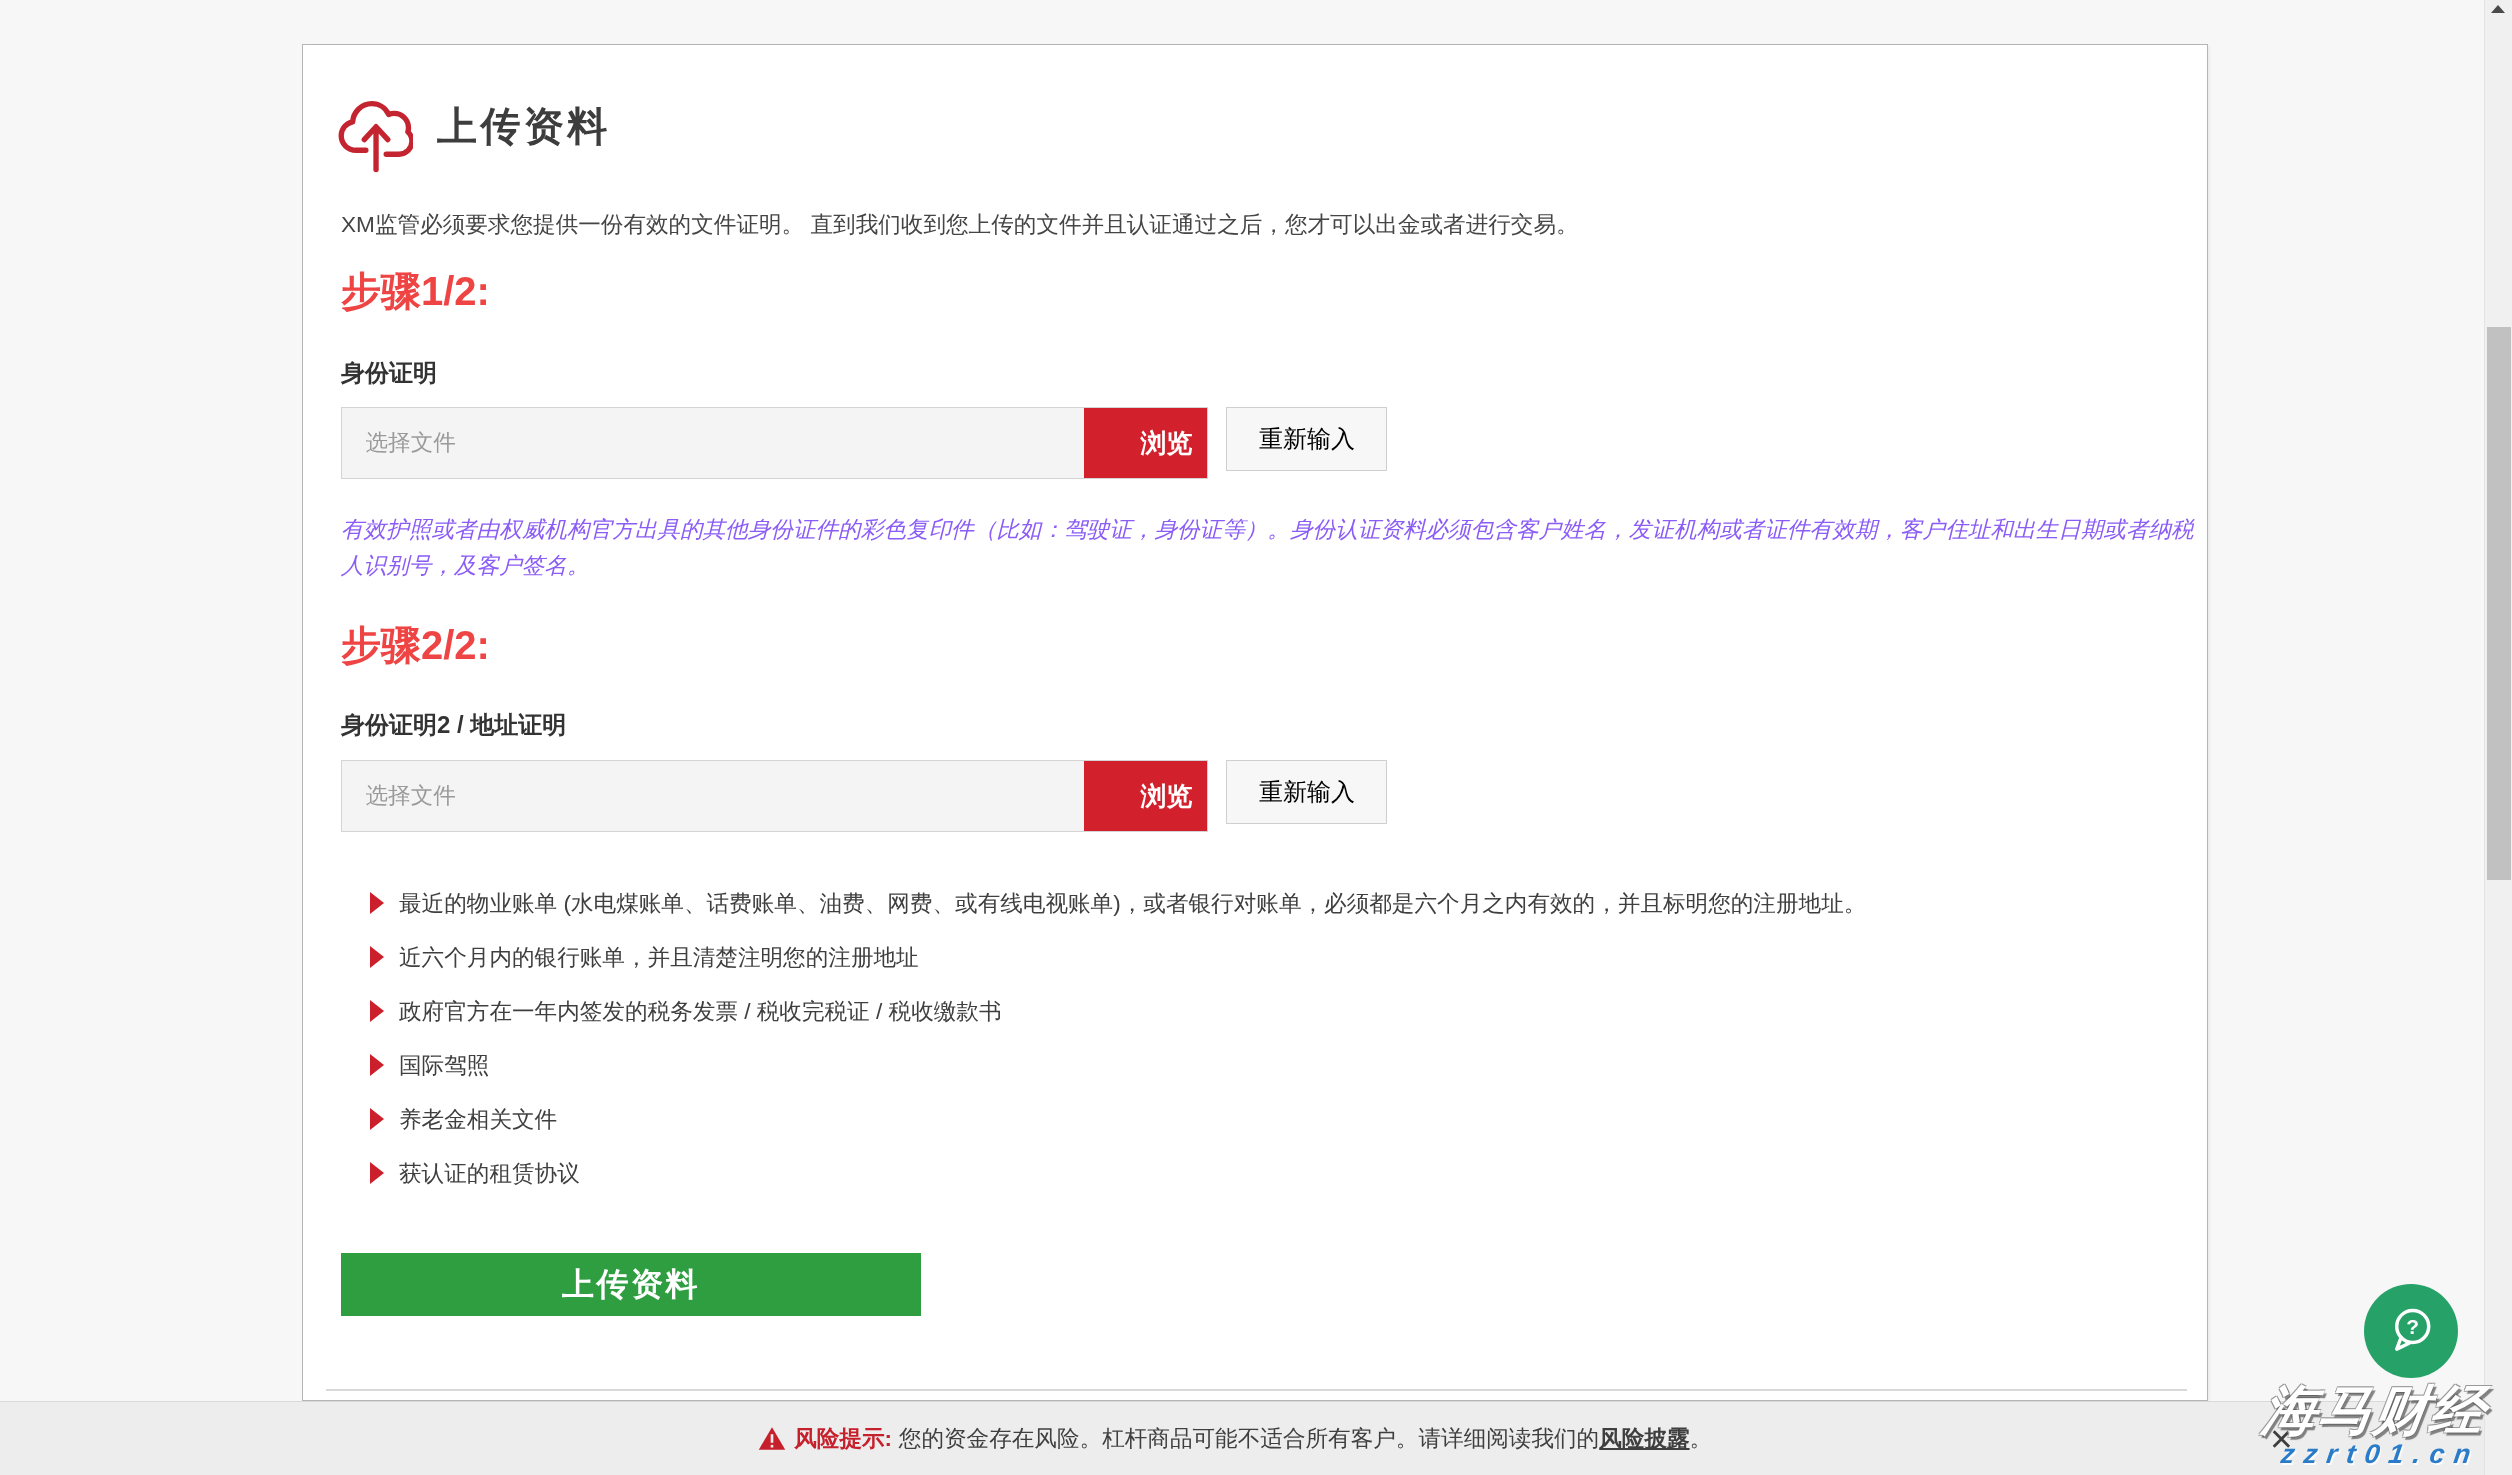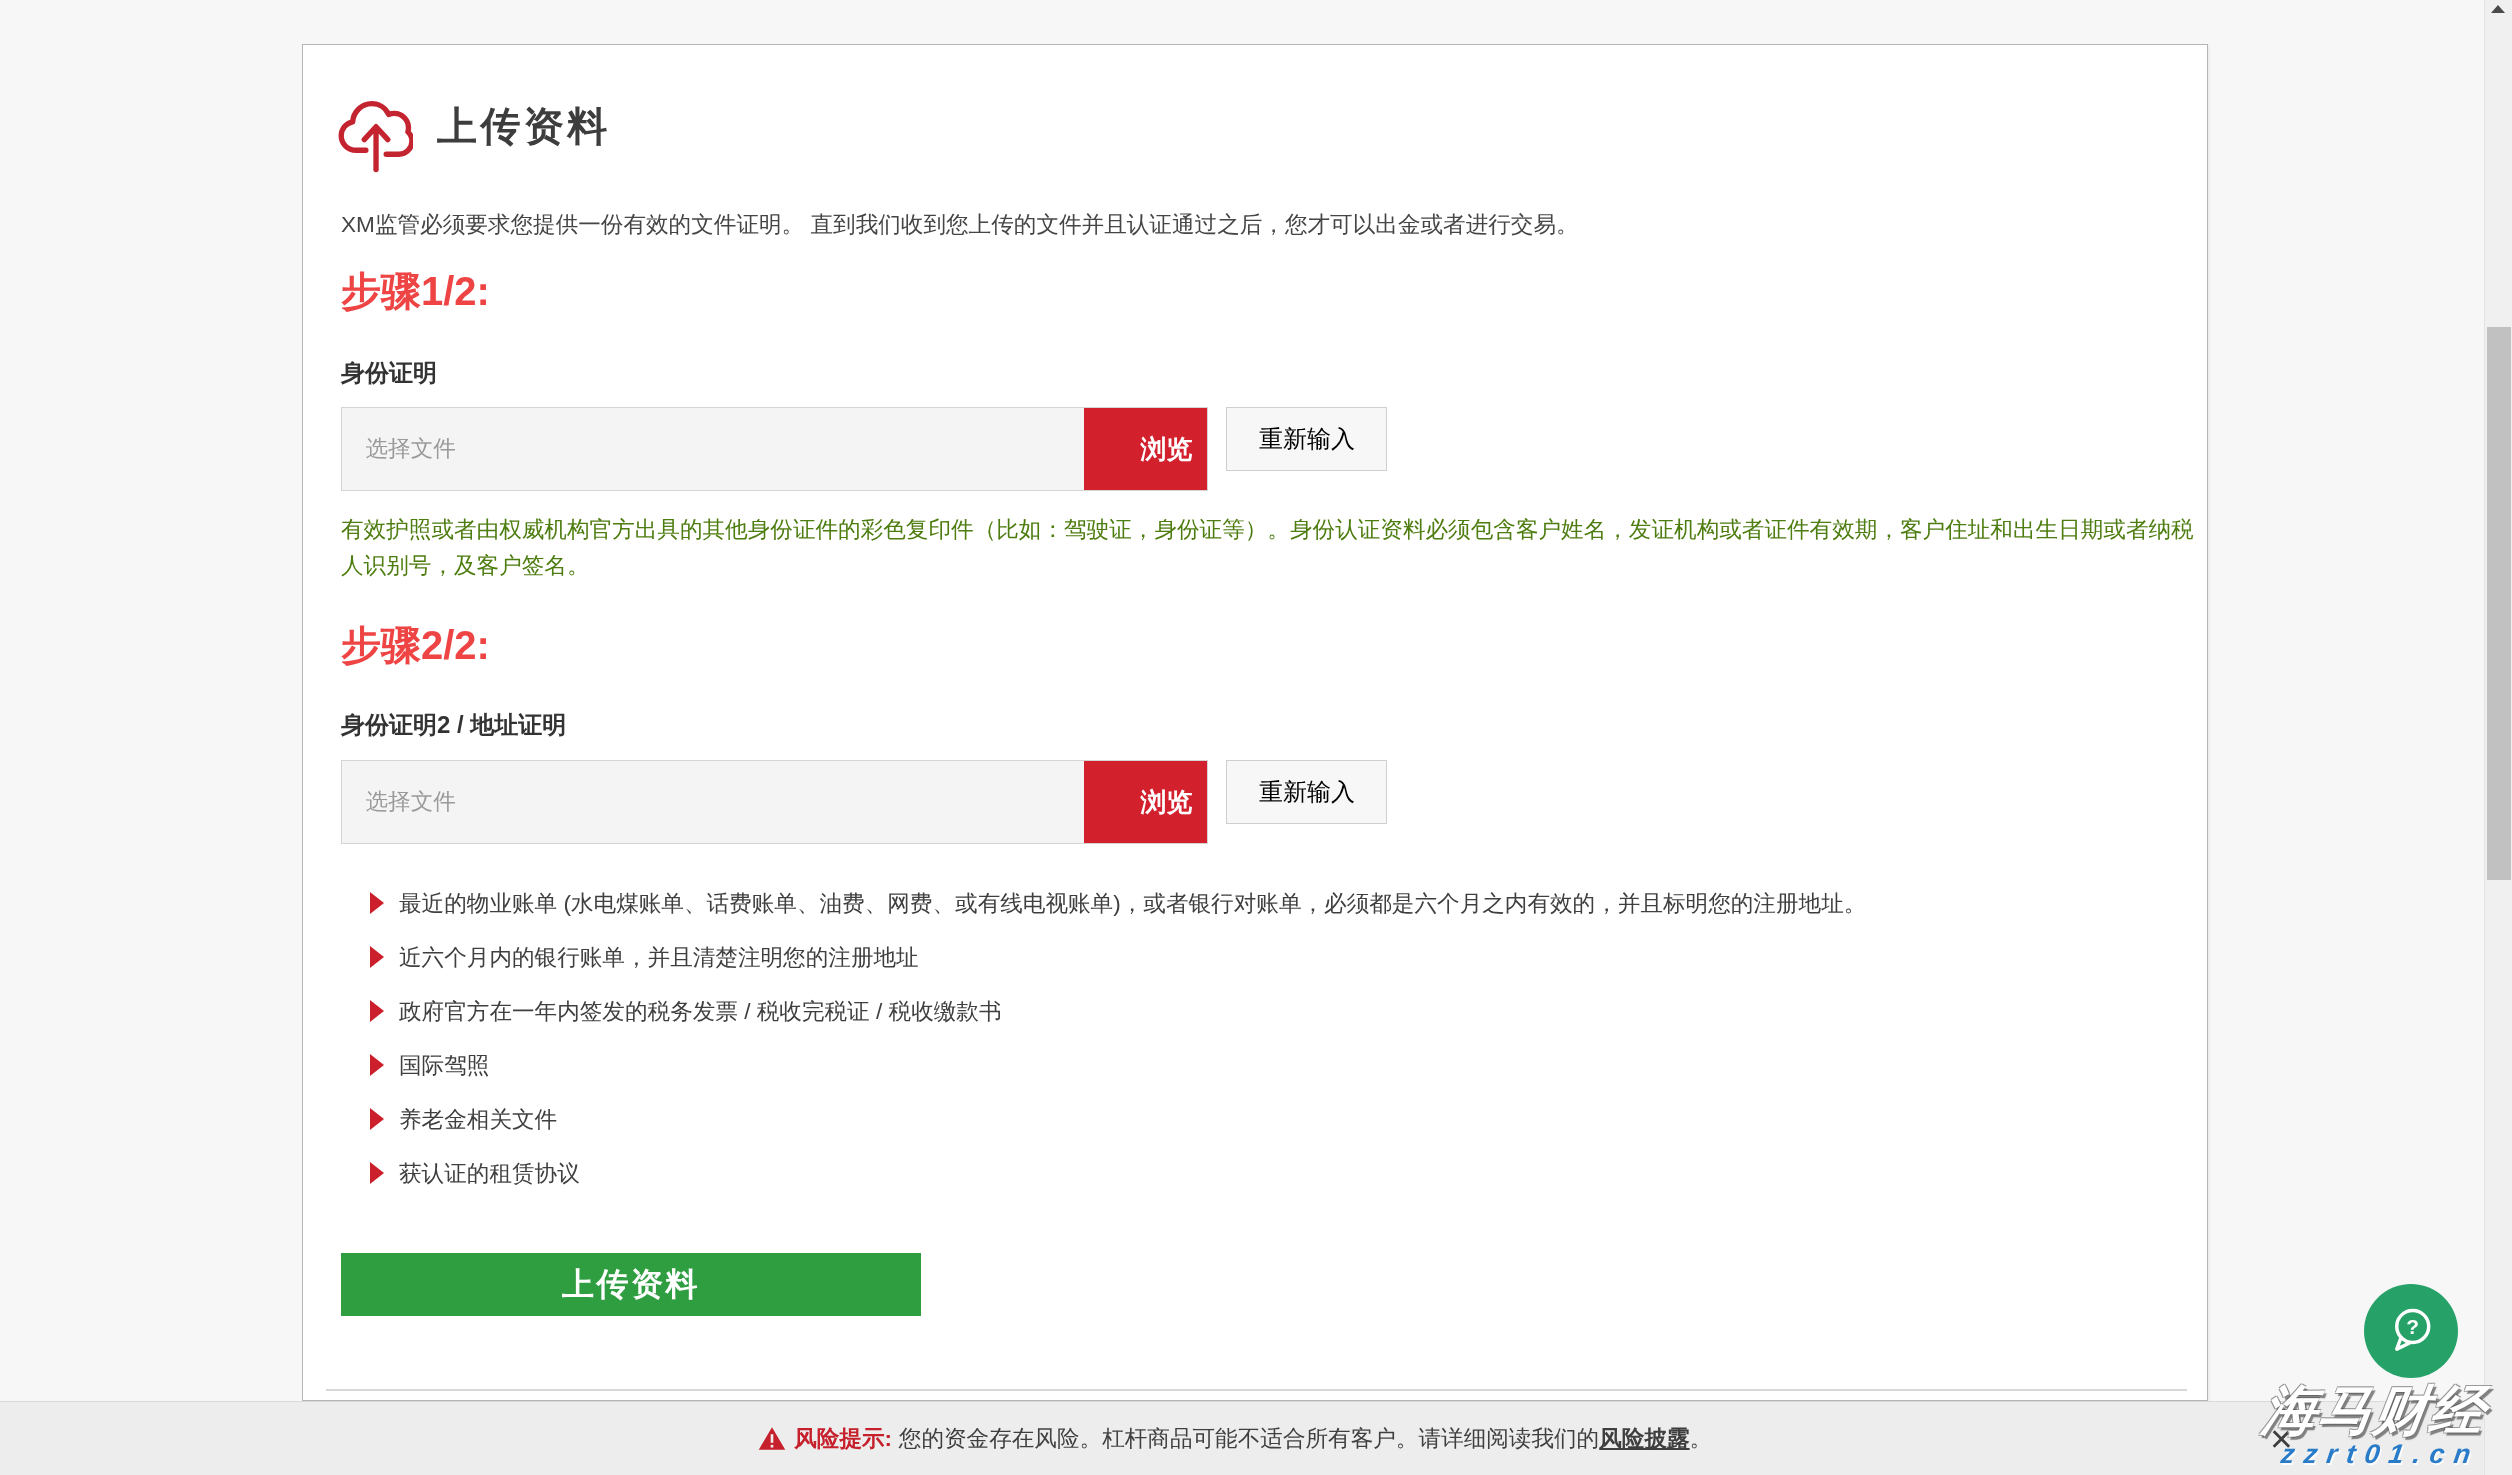--- a/index.html
+++ b/index.html
@@ -15,30 +15,30 @@
   .step-heading{position:absolute;left:38px;font-size:40px;font-weight:bold;color:#ef4444;}
   .step1-heading{top:219px;}
   .step2-heading{top:573px;}
   .field-label{position:absolute;left:38px;font-size:24px;font-weight:bold;color:#333;}
   .label1{top:312px;}
   .label2{top:664px;}
 
   .file-row{position:absolute;left:38px;display:flex;align-items:stretch;height:64px;}
   .row1{top:362px;}
   .row2{top:715px;}
-  .file-group{display:flex;width:867px;height:84px;box-sizing:border-box;border:1.7px solid #d4d4d4;background:#f4f4f4;}
+  .file-group{display:flex;width:867px;height:72px;box-sizing:border-box;border:1.7px solid #d4d4d4;background:#f4f4f4;}
   .file-group input{flex:1;border:none;background:transparent;padding:0 0 0 23.5px;font-size:22.6px;color:#555;outline:none;
                     font-family:"Liberation Sans","DejaVu Sans",sans-serif;}
   .file-group input::placeholder{color:#9a9a9a;opacity:1;}
   .browse-btn{width:123px;border:none;background:#d2202d;color:#fff;font-size:26px;font-weight:bold;cursor:pointer;
               font-family:"Liberation Sans","DejaVu Sans",sans-serif;padding-left:48px;}
   .reset-btn{margin-left:18.4px;width:161px;height:64px;box-sizing:border-box;border:1.7px solid #cfcfcf;background:#f7f7f7;
              color:#000000;font-size:24px;cursor:pointer;font-family:Liberation Mono, monospace;}
 
-  .desc{position:absolute;left:38px;top:467px;width:1855px;font-size:22.6px;line-height:36px;color:#4d7c0f;}
+  .desc{position:absolute;left:38px;top:467px;width:1855px;font-size:22.6px;line-height:36px;color:#8b5cf6;font-style:italic;}
 
   .doc-list{position:absolute;left:38px;top:831px;margin:0;padding:0;list-style:none;width:1851px;}
   .doc-list li{display:flex;align-items:center;height:54px;font-size:22.6px;color:#3f3f3f;}
   .bullet{width:0;height:0;border-left:14.2px solid #cc1f2c;border-top:11.7px solid transparent;border-bottom:11.7px solid transparent;
           margin-left:29px;margin-right:15px;flex:0 0 auto;}
 
   .submit-btn{position:absolute;left:38px;top:1208px;width:580px;height:63px;border:none;background:#2e9e41;color:#fff;
               font-size:32px;font-weight:bold;letter-spacing:2.5px;cursor:pointer;font-family:"Liberation Sans","DejaVu Sans",sans-serif;}
   .card-divider{position:absolute;left:22.6px;top:1344px;width:1861px;height:1.7px;background:#d8d8d8;}
 

